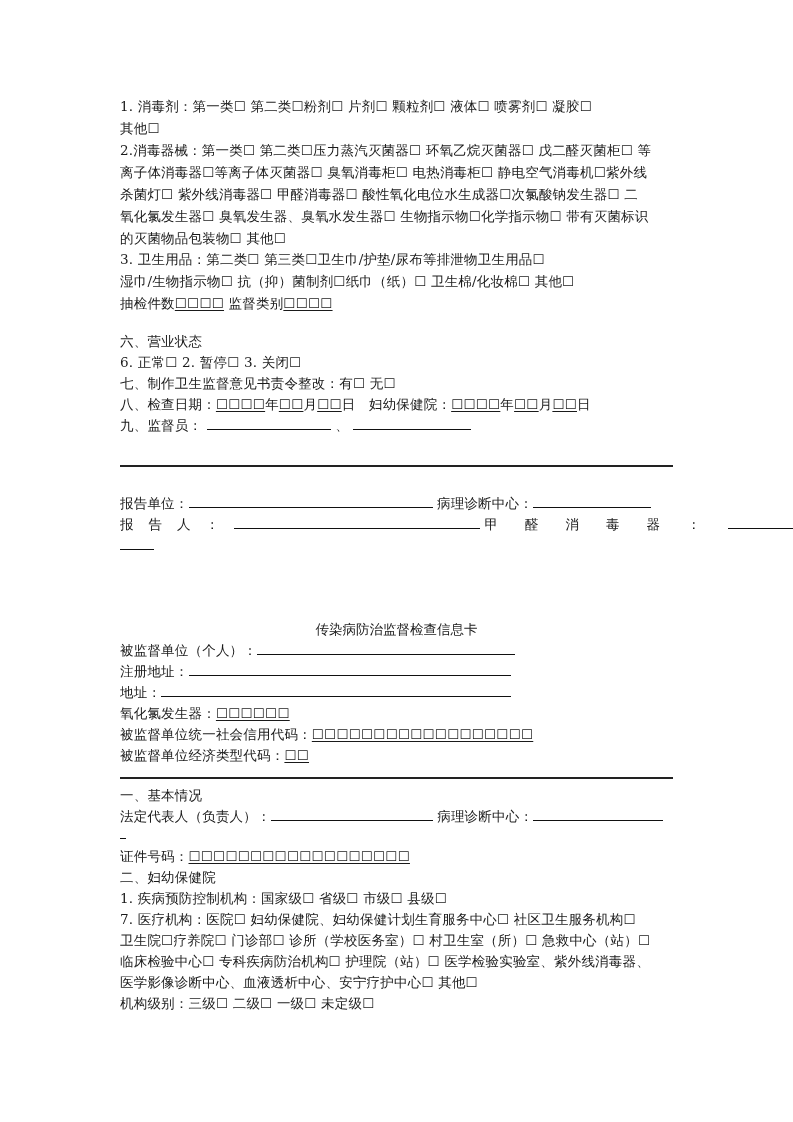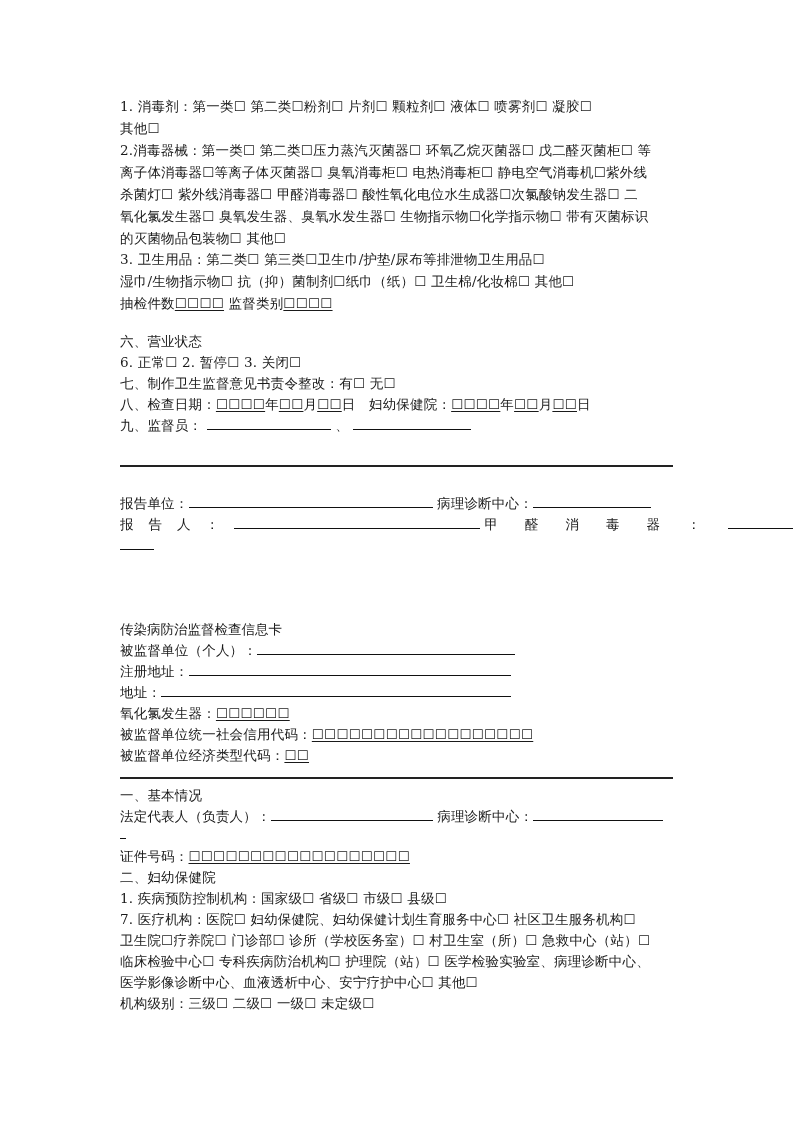--- a/index.html
+++ b/index.html
@@ -6,21 +6,21 @@
   body {
     width: 793px; height: 1122px; position: relative; overflow: hidden;
     font-family: "DejaVu Serif", "Liberation Serif", serif;
     font-size: 13.5px; color: #1a1a1a;
   }
   .page { position: absolute; left: 120px; top: 0; width: 553px; }
   .line { position: absolute; left: 0; white-space: nowrap; line-height: 20px; height: 20px; letter-spacing: 0.2px; }
   .u { text-decoration: underline; text-underline-offset: 2px; }
   .blank { display: inline-block; border-bottom: 1px solid #111; height: 14px; vertical-align: baseline; }
   .hr { position: absolute; left: 0; width: 553px; border-top: 2px solid #222; height: 0; }
-  .title { position: absolute; left: 0; width: 553px; text-align: left; line-height: 20px; }
+  .title { position: absolute; left: 0; width: 553px; text-align: center; line-height: 20px; }
   .sp { letter-spacing: 15px; }
   .sp2 { letter-spacing: 27px; }
 </style>
 </head>
 <body>
 
 <div class="page">
 
   <div class="line" style="top:96px">1. 消毒剂：第一类☐ 第二类☐粉剂☐ 片剂☐ 颗粒剂☐ 液体☐ 喷雾剂☐ 凝胶☐</div>
   <div class="line" style="top:118px">其他☐</div>
@@ -93,17 +93,17 @@
   </div>
   <div class="blank" style="position:absolute; top:824px; left:0; width:6px"></div>
   <div class="line" style="top:846px">
     <span>证件号码：</span><span class="u">☐☐☐☐☐☐☐☐☐☐☐☐☐☐☐☐☐☐</span>
   </div>
 
   <div class="line" style="top:867px">二、妇幼保健院</div>
   <div class="line" style="top:888px">1. 疾病预防控制机构：国家级☐ 省级☐ 市级☐ 县级☐</div>
   <div class="line" style="top:909px">7. 医疗机构：医院☐ 妇幼保健院、妇幼保健计划生育服务中心☐ 社区卫生服务机构☐</div>
   <div class="line" style="top:930px">卫生院☐疗养院☐ 门诊部☐ 诊所（学校医务室）☐ 村卫生室（所）☐ 急救中心（站）☐</div>
-  <div class="line" style="top:951px">临床检验中心☐ 专科疾病防治机构☐ 护理院（站）☐ 医学检验实验室、病理诊断中心、</div>
+  <div class="line" style="top:951px">临床检验中心☐ 专科疾病防治机构☐ 护理院（站）☐ 医学检验实验室、紫外线消毒器、</div>
   <div class="line" style="top:972px">医学影像诊断中心、血液透析中心、安宁疗护中心☐ 其他☐</div>
   <div class="line" style="top:993px">机构级别：三级☐ 二级☐ 一级☐ 未定级☐</div>
 
 </div>
 
 </body></html>

